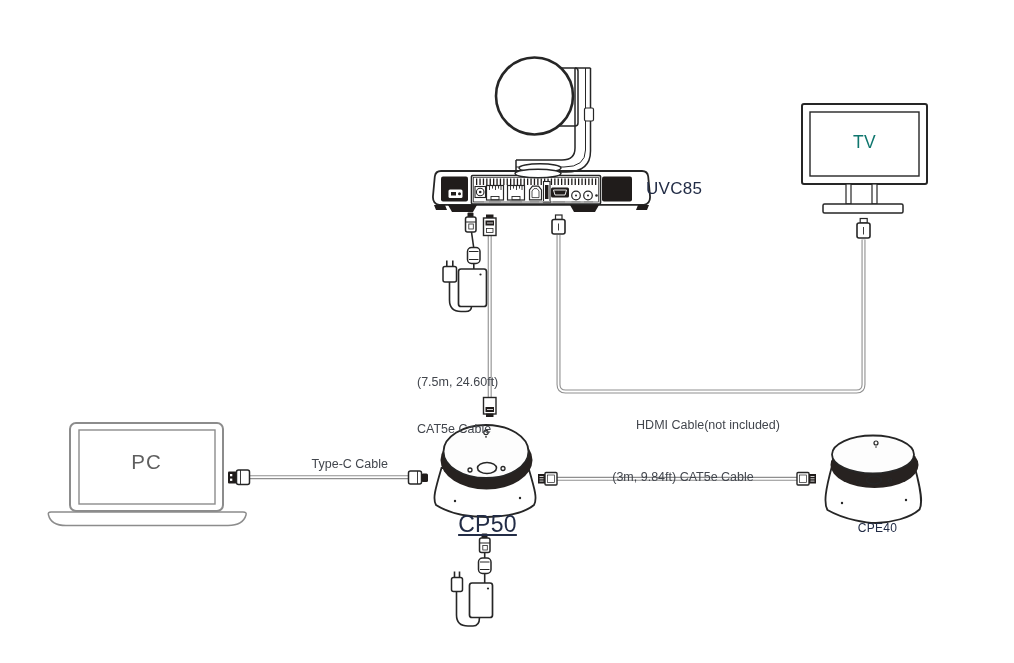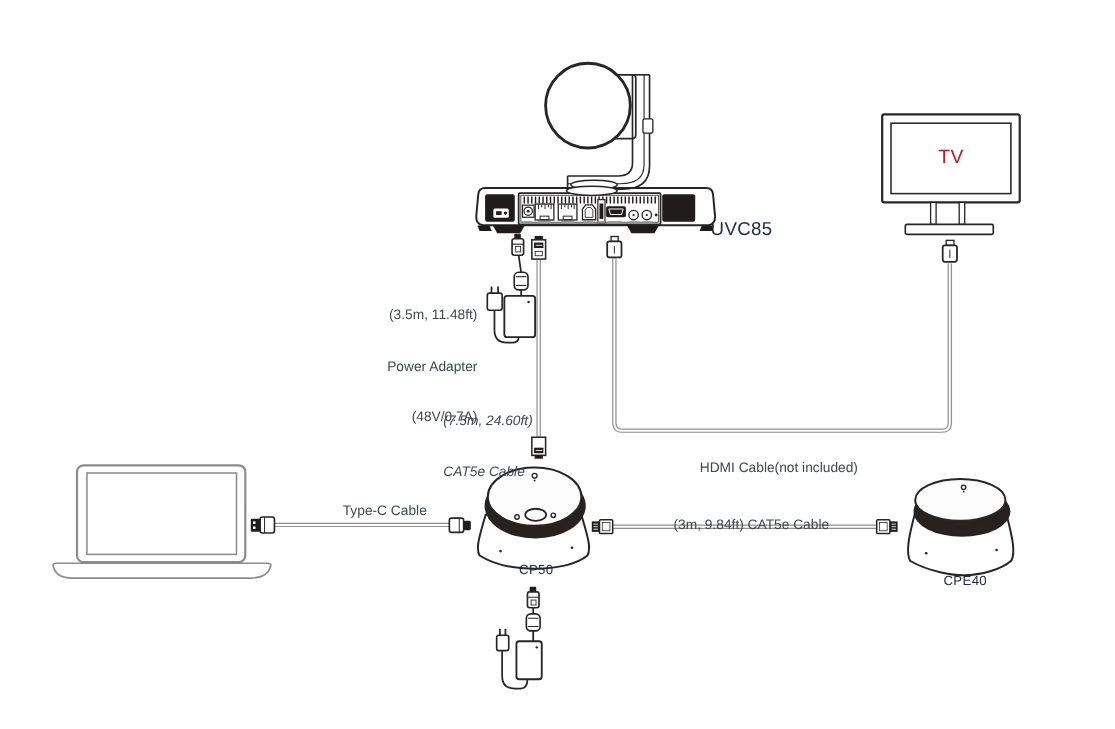--- a/index.html
+++ b/index.html
@@ -232,36 +232,32 @@
     <circle cx="876" cy="443" r="2" fill="none" stroke="#262626" stroke-width="1.2"></circle>
     <circle cx="876" cy="447" r="0.8" fill="#262626"></circle>
     <ellipse cx="874" cy="480" rx="7.5" ry="4" fill="none" stroke="#262626" stroke-width="1.6"></ellipse>
     <circle cx="858" cy="482" r="1.8" fill="none" stroke="#262626" stroke-width="1.3"></circle>
     <circle cx="890" cy="480.5" r="1.8" fill="none" stroke="#262626" stroke-width="1.3"></circle>
     <circle cx="842" cy="503" r="1.2" fill="#262626"></circle>
     <circle cx="906" cy="500" r="1.2" fill="#262626"></circle>
   </g>
 </svg>
 
-  <div class="lbl dev-lbl" style="left:646px;top:179px;font-size:17px;margin-top:20px;">UVC85</div>
-
-  <div class="lbl dev-lbl center" style="left:802px;top:132px;width:125px;font-size:17.5px;color:#b91c1c;">TV</div>
-
-
-  <div class="lbl dev-lbl center" style="left:440px;top:511px;width:95px;font-size:12px;">CP50</div>
+  <div class="lbl dev-lbl" style="left:646px;top:179px;font-size:17px;">UVC85</div>
+
+  <div class="lbl dev-lbl center" style="left:802px;top:132px;width:125px;font-size:17.5px;color:#0f766e;">TV</div>
+
+  <div class="lbl center" style="left:70px;top:450px;width:153px;font-size:20.5px;color:#5f5f5f;letter-spacing:1px;">PC</div>
+
+  <div class="lbl dev-lbl center" style="left:440px;top:511px;width:95px;font-size:23px;text-decoration:underline;">CP50</div>
 
   <div class="lbl dev-lbl center" style="left:820px;top:521px;width:115px;font-size:12px;">CPE40</div>
 
-  <div class="lbl cable-lbl right" style="left:294px;top:248px;width:140px;">
-    <div>(3.5m, 11.48ft)</div>
-    <div>Power Adapter</div>
-    <div>(48V/0.7A)</div>
-  </div>
-
-  <div class="lbl cable-lbl" style="left:403px;top:344px;font-style:italic;">
+
+  <div class="lbl cable-lbl" style="left:417px;top:344px;">
     <div>(7.5m, 24.60ft)</div>
     <div>CAT5e Cable</div>
   </div>
 
   <div class="lbl cable-lbl center" style="left:598px;top:373.5px;width:220px;margin-top:44px;">HDMI Cable(not included)</div>
 
   <div class="lbl cable-lbl center" style="left:266px;top:457px;width:122px;text-align:right;">Type-C Cable</div>
 
   <div class="lbl cable-lbl center" style="left:580px;top:470px;width:206px;">(3m, 9.84ft) CAT5e Cable</div>
 

